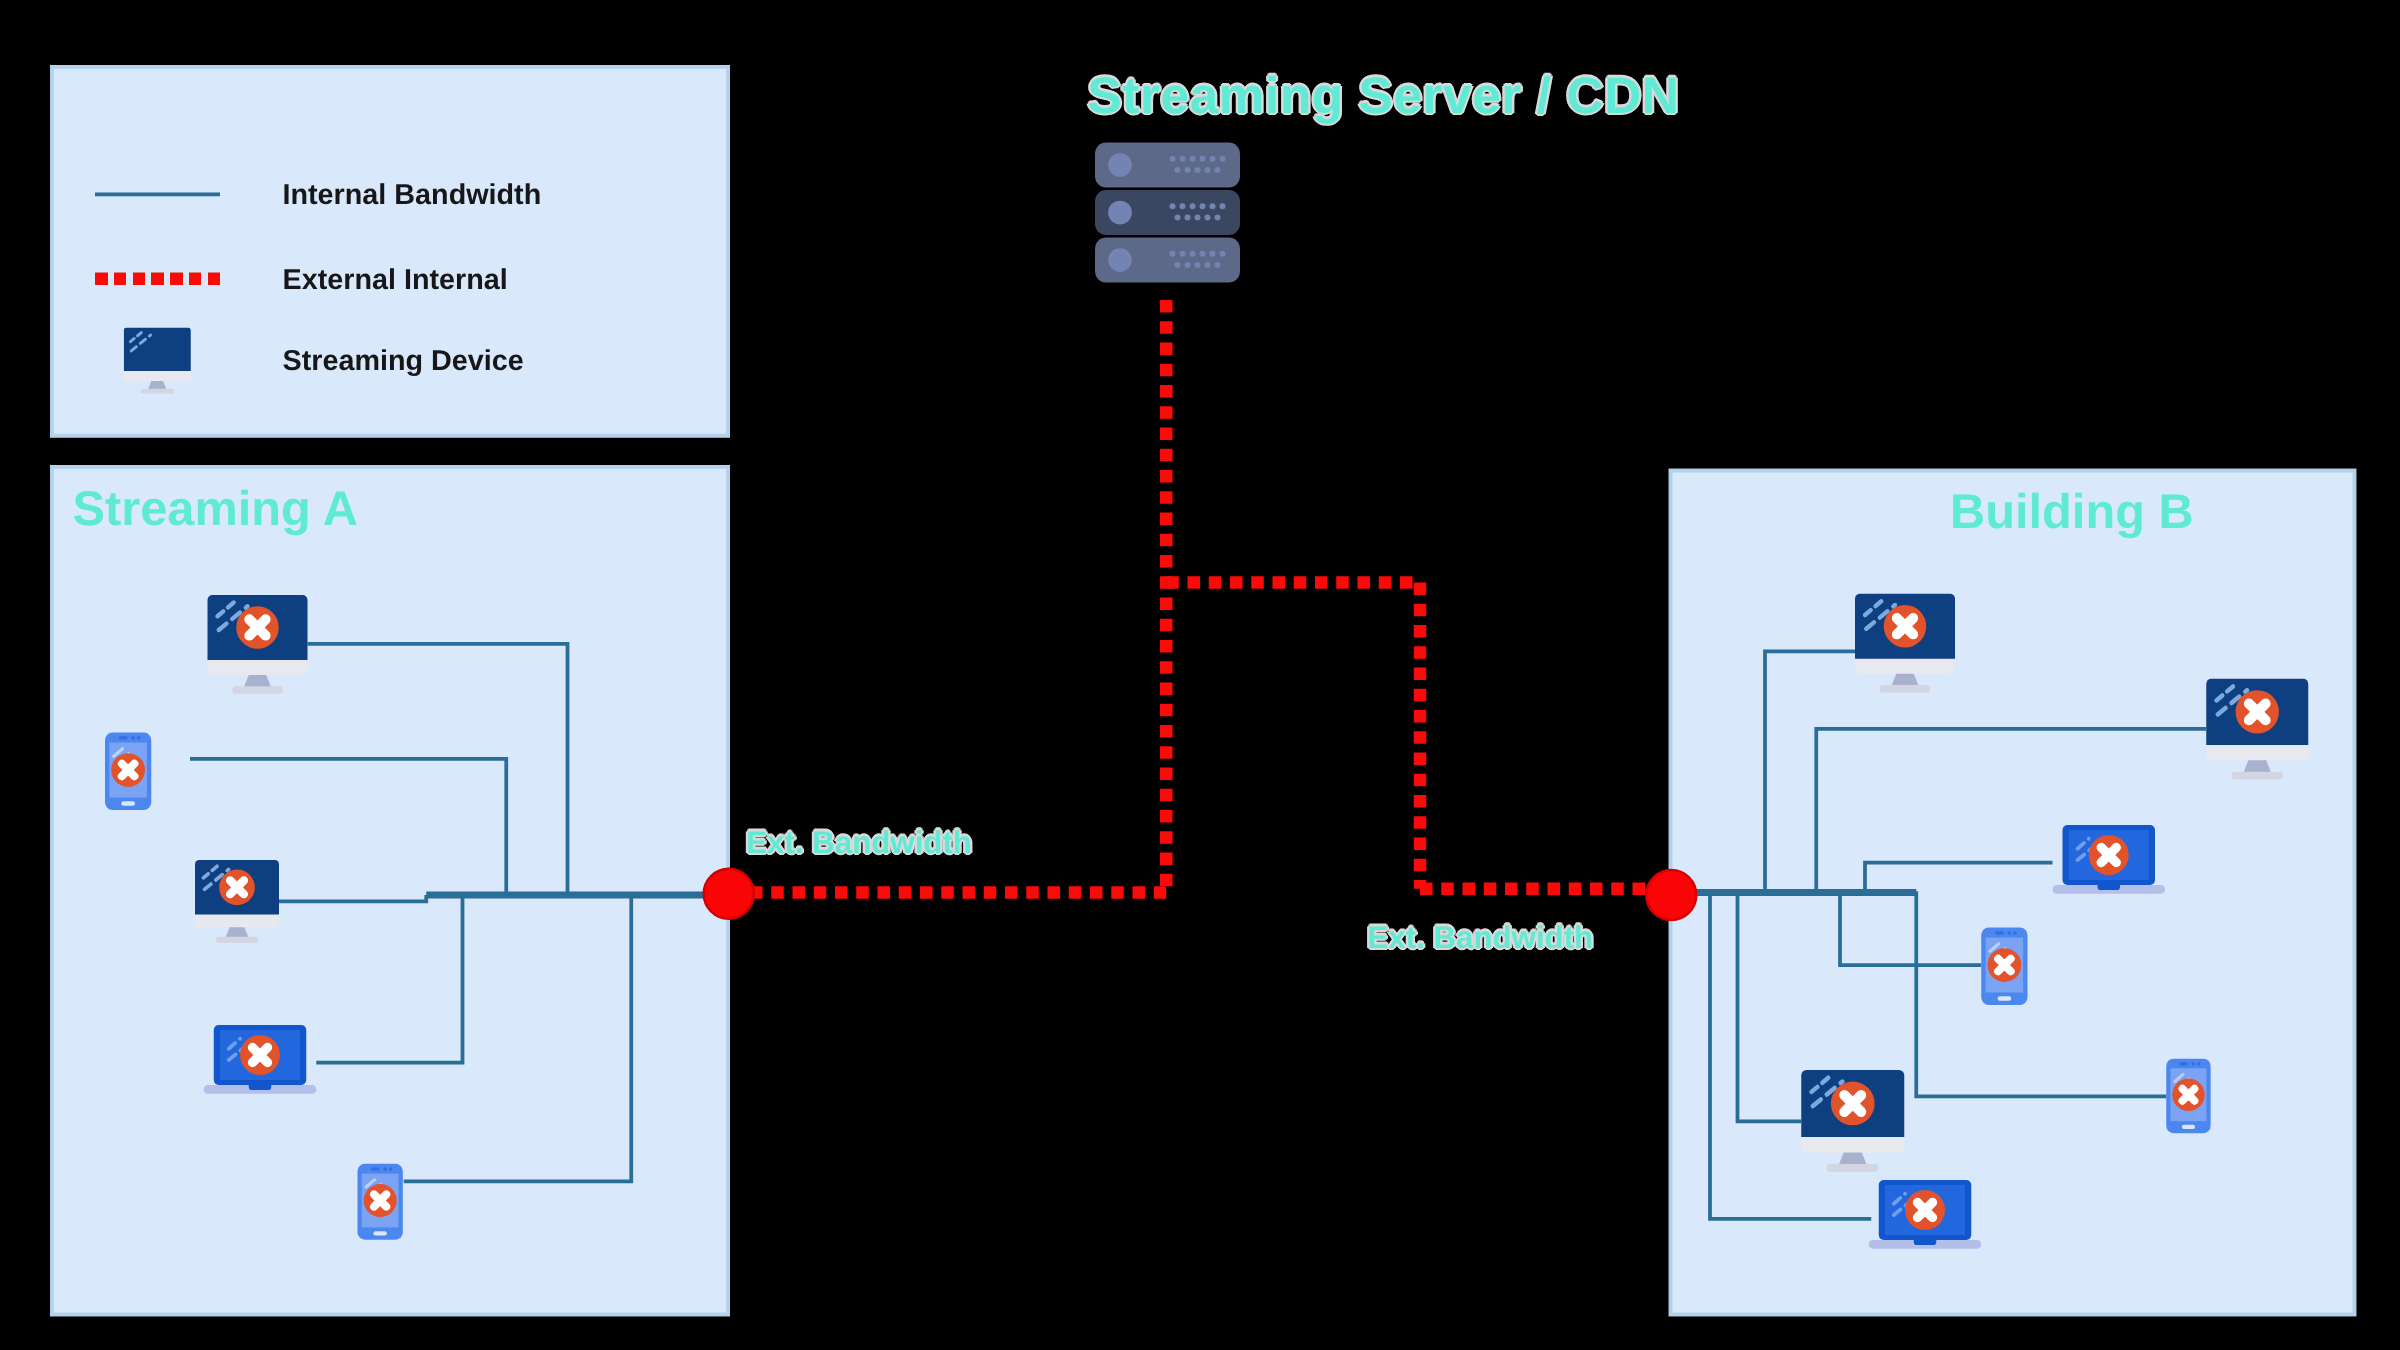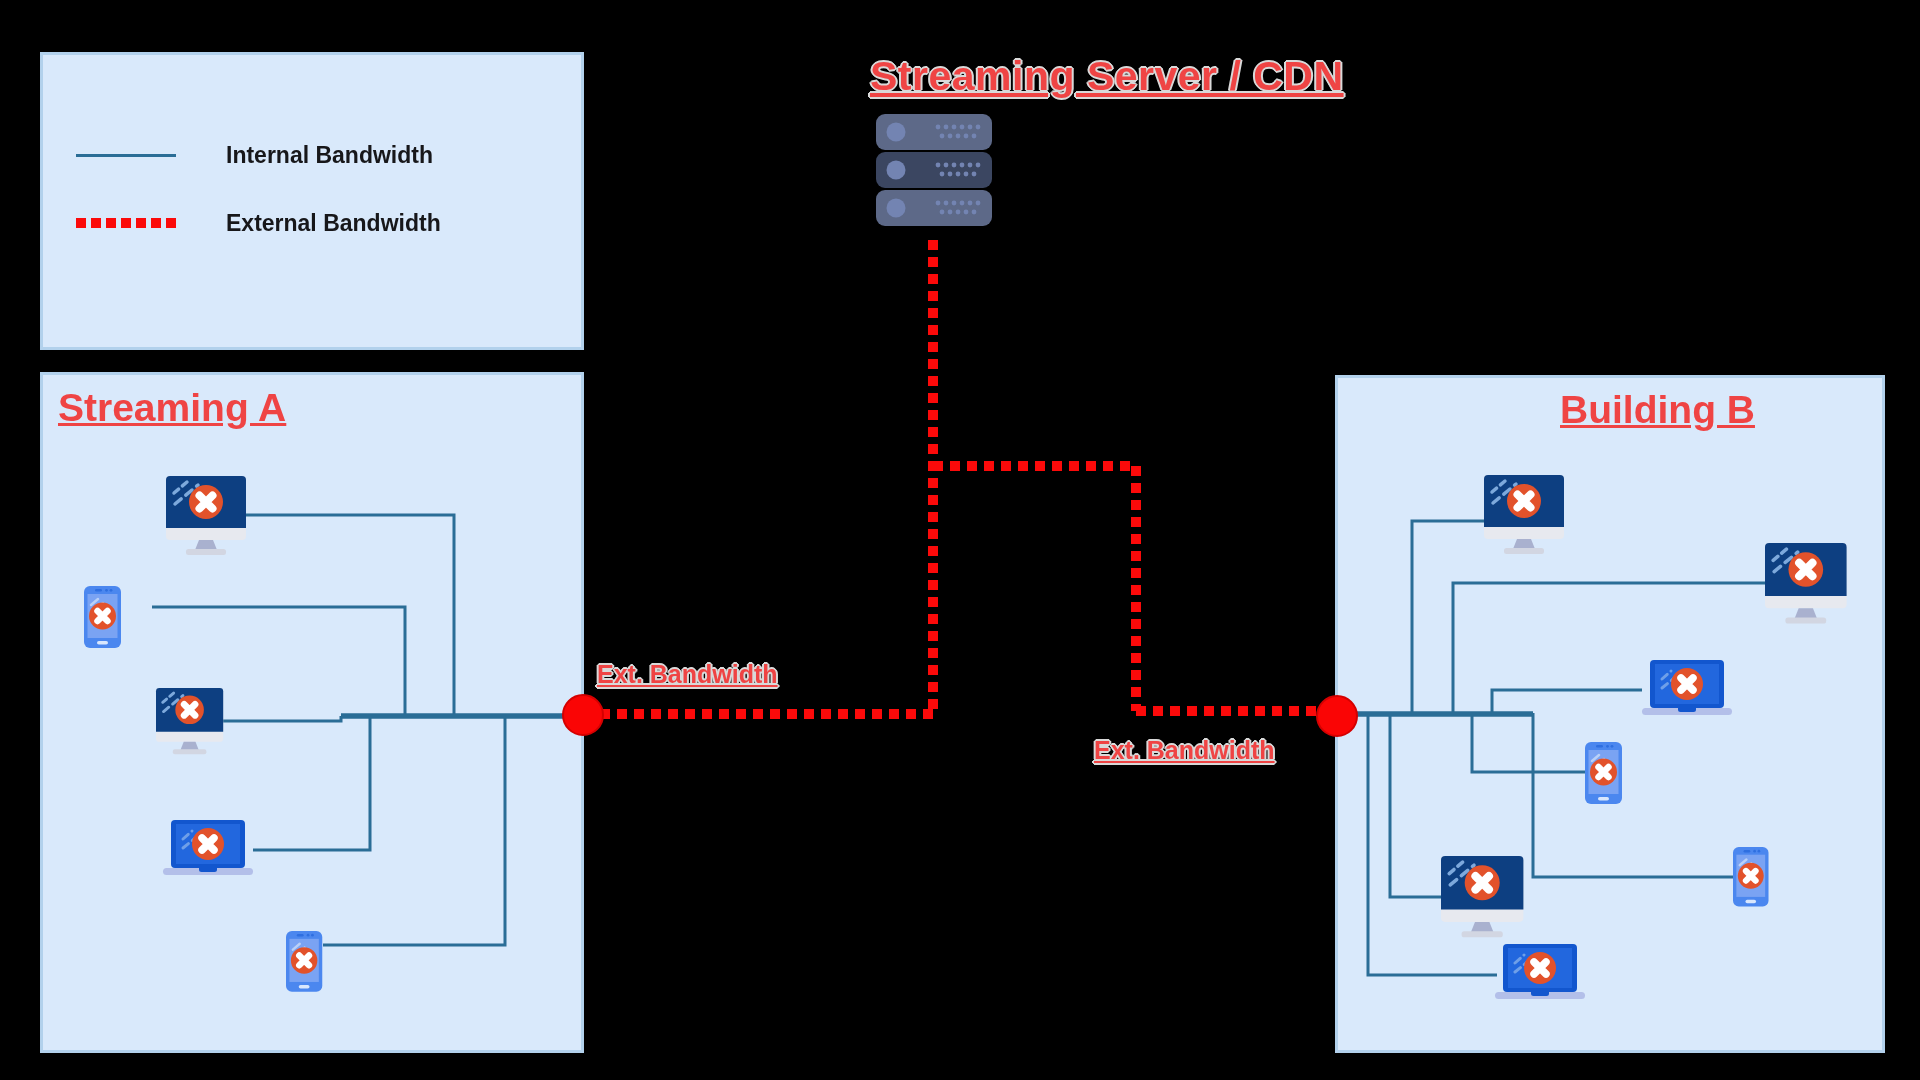--- a/index.html
+++ b/index.html
@@ -3,21 +3,21 @@
 <meta charset="utf-8">
 <style>
   html,body{margin:0;padding:0;background:#000;}
   .stage{position:relative;width:1920px;height:1080px;background:#000;overflow:hidden;
          font-family:"Liberation Sans","DejaVu Sans",sans-serif;}
   .box{position:absolute;background:#d9e9fb;border:3px solid #b2d1ec;box-sizing:border-box;z-index:1;padding-left:28px;}
   #legend-box{left:40px;top:52px;width:544px;height:298px;}
   #building-a-box{left:40px;top:372px;width:544px;height:681px;}
   #building-b-box{left:1335px;top:375px;width:550px;height:678px;}
   #net-svg{position:absolute;left:0;top:0;z-index:2;}
-  .txt{position:absolute;z-index:3;color:#ef4444;font-weight:bold;line-height:1.05;white-space:nowrap;text-decoration:underline;}
+  .txt{position:absolute;z-index:3;color:#5eead4;font-weight:bold;line-height:1.05;white-space:nowrap;}
   .outlined{text-shadow:-2px 0 #d9d9d9,2px 0 #d9d9d9,0 -2px #d9d9d9,0 2px #d9d9d9,
             -1px -1px #d9d9d9,1px 1px #d9d9d9,-1px 1px #d9d9d9,1px -1px #d9d9d9;}
   #main-title{left:870px;top:55px;width:450px;text-align:center;font-size:41px;letter-spacing:.5px;}
   #title-a{left:58px;top:388px;font-size:39px;}
   #title-b{left:1560px;top:390px;width:297px;text-align:left;font-size:39px;}
   #ext-label-left{left:597px;top:661px;font-size:25px;}
   #ext-label-right{left:1094px;top:737px;font-size:25px;}
   .legend-row{position:absolute;left:33px;display:flex;align-items:center;z-index:3;}
   .legend-swatch{width:100px;display:flex;align-items:center;justify-content:center;flex:0 0 100px;}
   .legend-label{margin-left:50px;font-size:23px;font-weight:bold;color:#17171a;}
@@ -114,21 +114,29 @@
     <div class="legend-row" style="top:84px;height:32px;">
       <div class="legend-swatch">
           <div class="swatch-solid"></div>
         </div>
       <div class="legend-label">Internal Bandwidth</div>
     </div>
     <div class="legend-row" style="top:152px;height:32px;">
       <div class="legend-swatch">
           <div class="swatch-dotted"></div>
         </div>
-      <div class="legend-label">External Bandwidth</div>
+      <div class="legend-label">External Internal</div>
+    </div>
+    <div class="legend-row" style="top:204px;height:58px;">
+      <div class="legend-swatch">
+        <svg width="54" height="53" viewBox="0 0 54 53">
+            <use href="#icon-monitor" transform="scale(0.67)"></use>
+          </svg>
+      </div>
+      <div class="legend-label">Streaming Device</div>
     </div>
   </div>
 
   <div class="box" id="building-a-box"></div>
   <div class="box" id="building-b-box"></div>
 
   <svg id="net-svg" width="1920" height="1080" viewBox="0 0 1920 1080">
       <path d="M245 515H454V714" fill="none" stroke="#2a6d96" stroke-width="3"></path>
       <path d="M152 607H405V714" fill="none" stroke="#2a6d96" stroke-width="3"></path>
       <path d="M222 721H341V716" fill="none" stroke="#2a6d96" stroke-width="3"></path>

